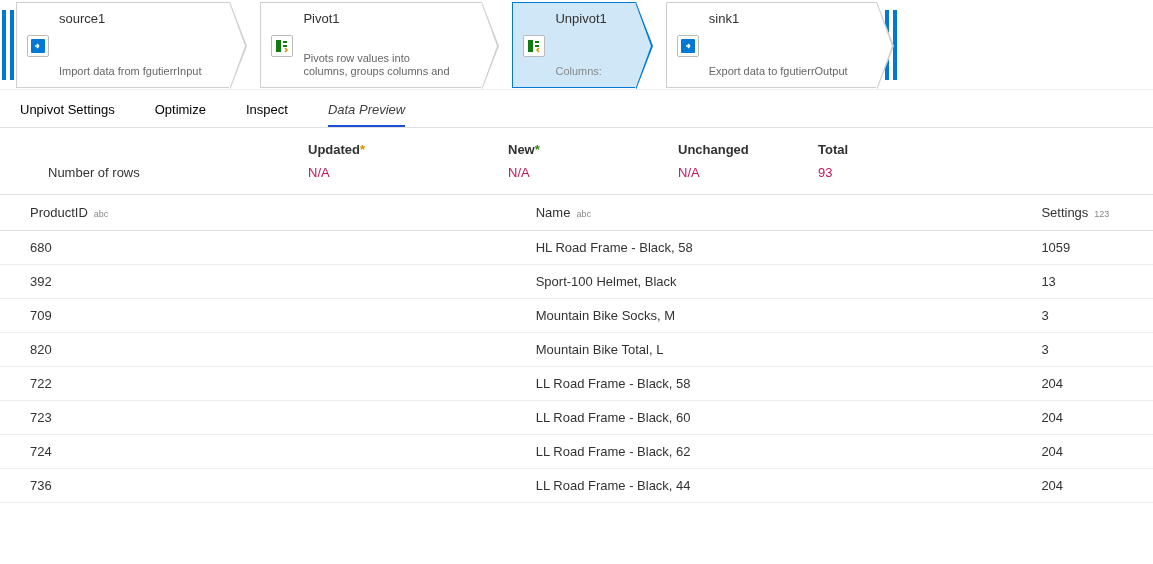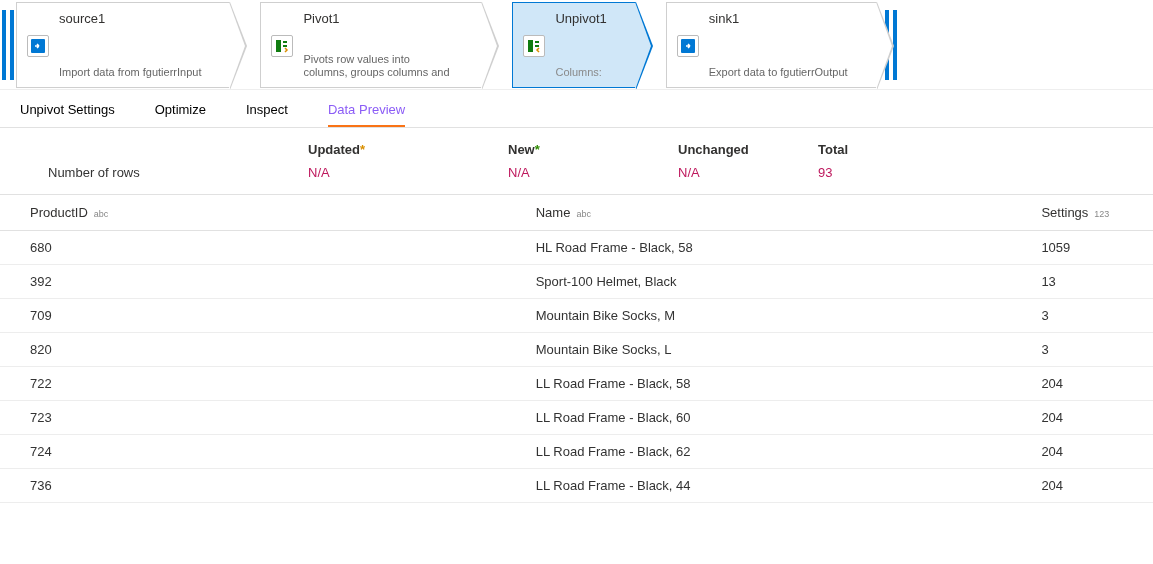--- a/index.html
+++ b/index.html
@@ -1,19 +1,19 @@
 <!DOCTYPE html>
 <html><head>
 <meta charset="utf-8">
 <style>
   * { box-sizing: border-box; margin: 0; padding: 0; }
   body { font-family: "Segoe UI", Arial, sans-serif; font-size: 13px; color: #323130; background: #fff; width: 1153px; }
   
   
-  .flow-canvas { display: flex; align-items: flex-start; height: 90px; background: #fff; overflow: hidden; border-bottom: 1px solid #eee; }
+  .flow-canvas { display: flex; align-items: center; height: 90px; background: #fff; overflow: hidden; border-bottom: 1px solid #eee; }
   .vbar { width: 4px; background: #0078d4; margin: 0 2px; align-self: center; height: 70px; }
   .node { position: relative; display: flex; align-items: flex-start; padding: 6px 28px 6px 10px; background: #fff; border: 1px solid #cfcfcf; height: 86px; margin: 2px 0; }
   .node.selected { background: #d0e7f8; border-color: #0078d4; }
   .node::after {
     content: ""; position: absolute; right: -16px; top: -1px; width: 0; height: 0;
     border-top: 44px solid transparent; border-bottom: 44px solid transparent; border-left: 16px solid #fff;
   }
   .node.selected::after { border-left-color: #d0e7f8; }
   .node::before {
     content: ""; position: absolute; right: -18px; top: -1px; width: 0; height: 0;
@@ -26,21 +26,21 @@
   .node-icon.sink svg { color:#0078d4; }
   .node-body { margin-left: 10px; display:flex; flex-direction:column; justify-content:space-between; height:100%; padding:2px 0; }
   .node-title { font-size: 13px; color:#323130; }
   .node-desc { font-size: 11px; color:#666; max-width: 150px; line-height: 1.2; }
   .node.selected .node-desc { color:#777; }
   .plus-gap { width: 30px; }
 
   
   .tabs { display: flex; gap: 40px; padding: 12px 20px 0 20px; border-bottom: 1px solid #e1e1e1; }
   .tab { padding-bottom: 8px; color: #000000; cursor: pointer; font-size: 13px; }
-  .tab.active { color: #8b5cf6; border-bottom: 2px solid #f97316; }
+  .tab.active { color: #404040; border-bottom: 2px solid #1d4ed8; font-style: italic; }
 
   
   .stats { display: grid; grid-template-columns: 260px 200px 170px 140px 100px; padding: 14px 20px; align-items: start; margin-left: 28px; }
   .stats .hdr { font-weight: 600; font-size: 13px; }
   .stats .hdr .ast-orange { color:#d98f00; }
   .stats .hdr .ast-green { color:#2e8b00; }
   .stats .label { font-size: 13px; color:#333; grid-column: 1; grid-row: 2; padding-top:8px;}
   .stats .val { font-size: 13px; color:#be185d; padding-top:8px;}
 
   
@@ -167,21 +167,21 @@
         <td>Sport-100 Helmet, Black</td>
         <td>13</td>
       </tr>
       <tr>
         <td>709</td>
         <td>Mountain Bike Socks, M</td>
         <td>3</td>
       </tr>
       <tr>
         <td>820</td>
-        <td>Mountain Bike Socks, L</td>
+        <td>Mountain Bike Total, L</td>
         <td>3</td>
       </tr>
       <tr>
         <td>722</td>
         <td>LL Road Frame - Black, 58</td>
         <td>204</td>
       </tr>
       <tr>
         <td>723</td>
         <td>LL Road Frame - Black, 60</td>

